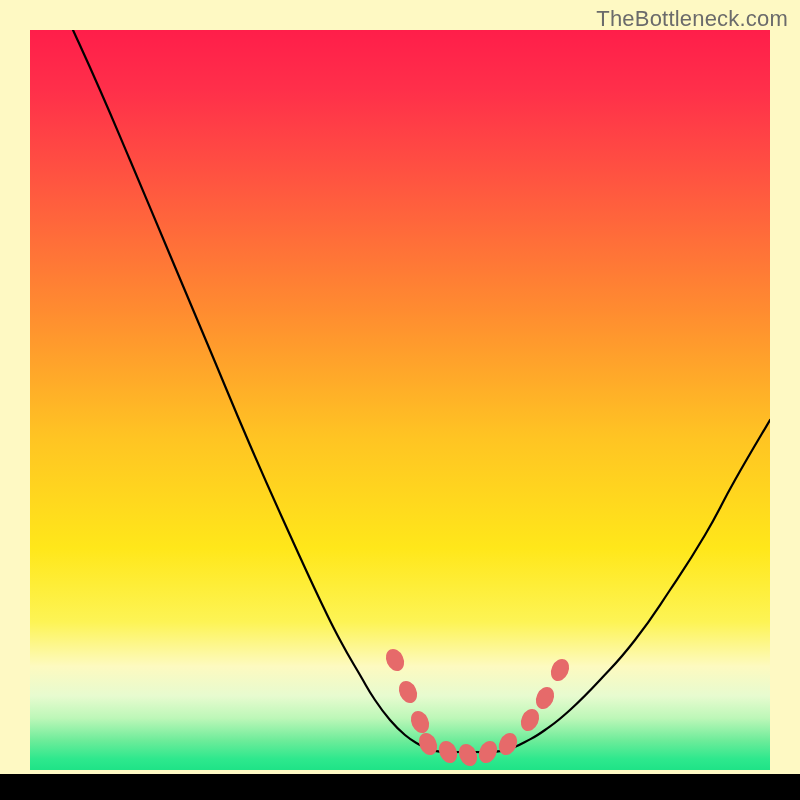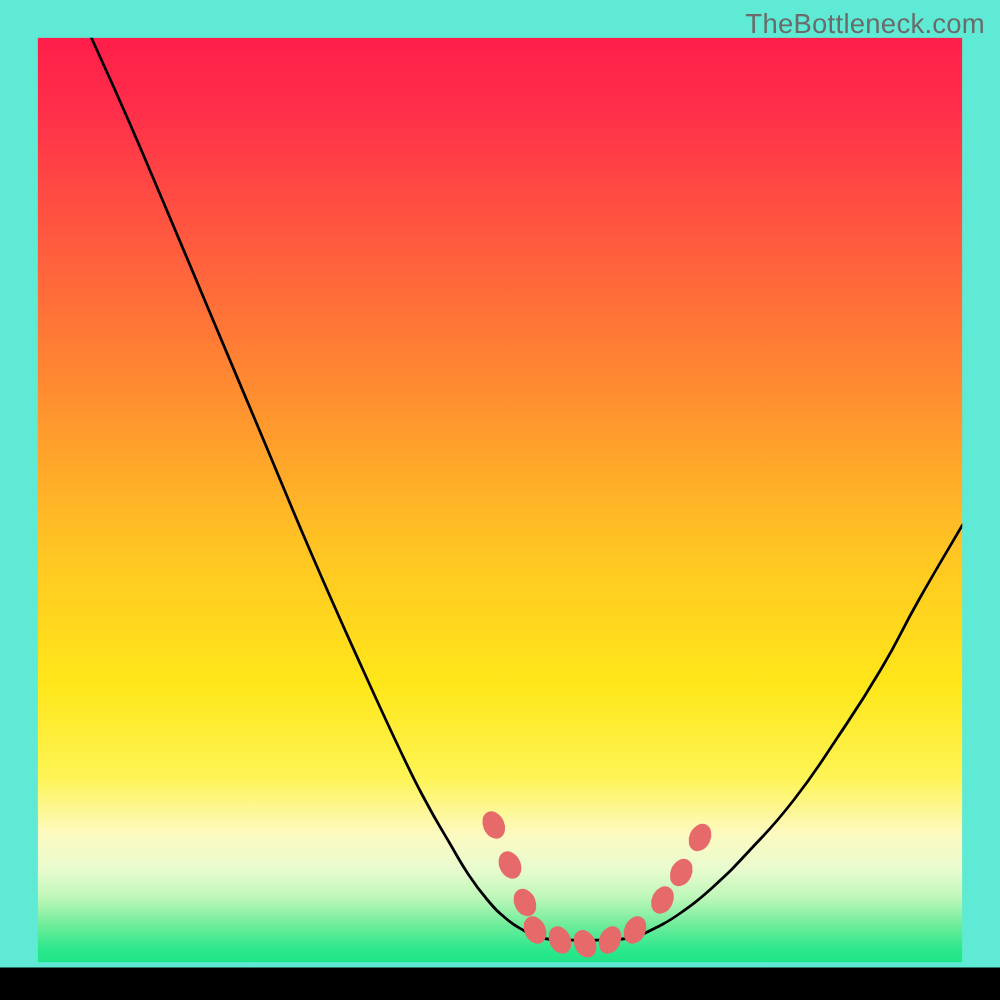--- a/index.html
+++ b/index.html
@@ -8,21 +8,21 @@
     width: 800px;
     height: 800px;
     overflow: hidden;
     background: #000;
     font-family: Arial, Helvetica, sans-serif;
   }
   .frame {
     position: relative;
     width: 800px;
     height: 774px;
-    background: #5eead4;
+    background: #fef9c3;
   }
   .plot {
     position: absolute;
     left: 30px;
     top: 30px;
     width: 740px;
     height: 740px;
     overflow: hidden;
   }
   .gradient {

